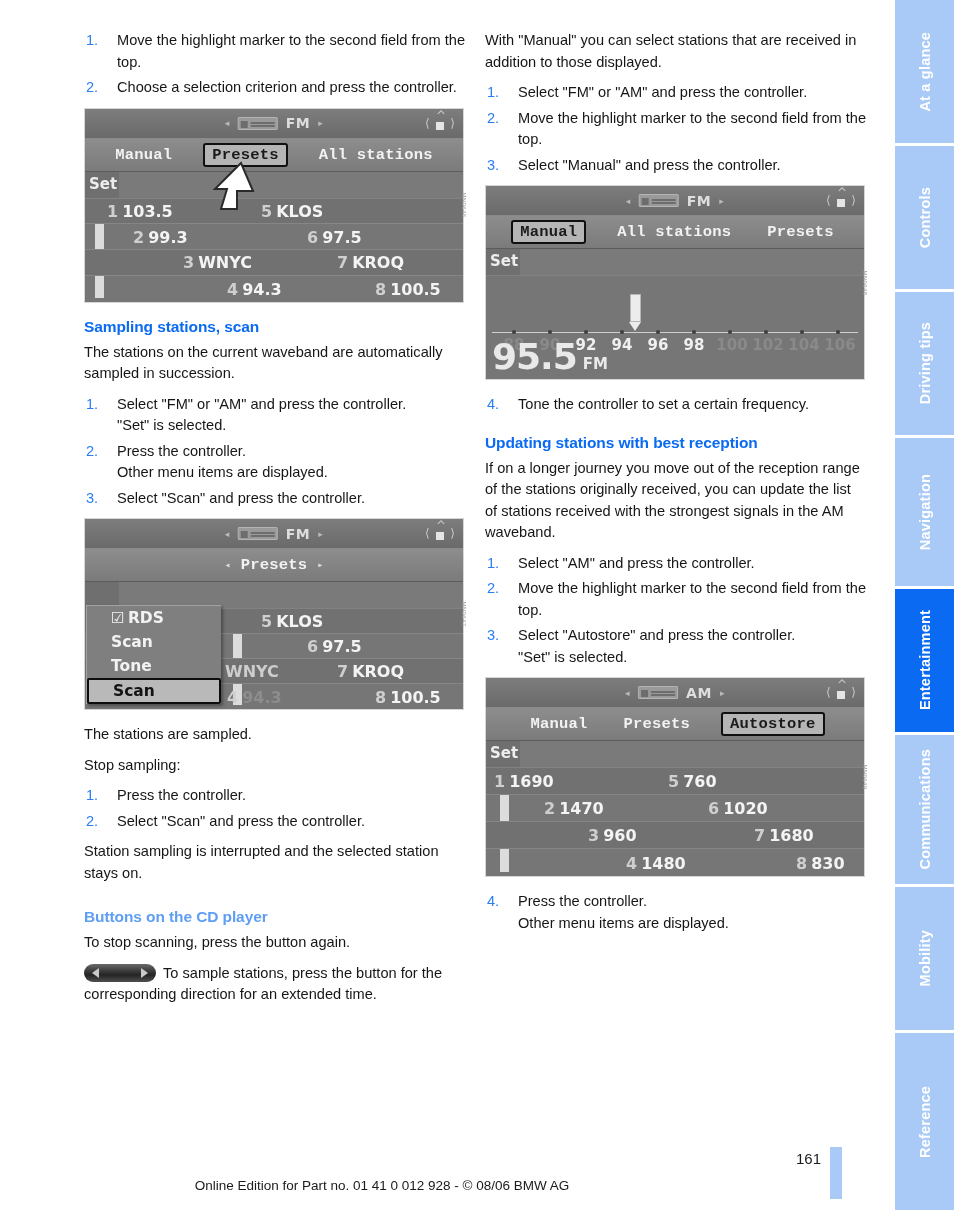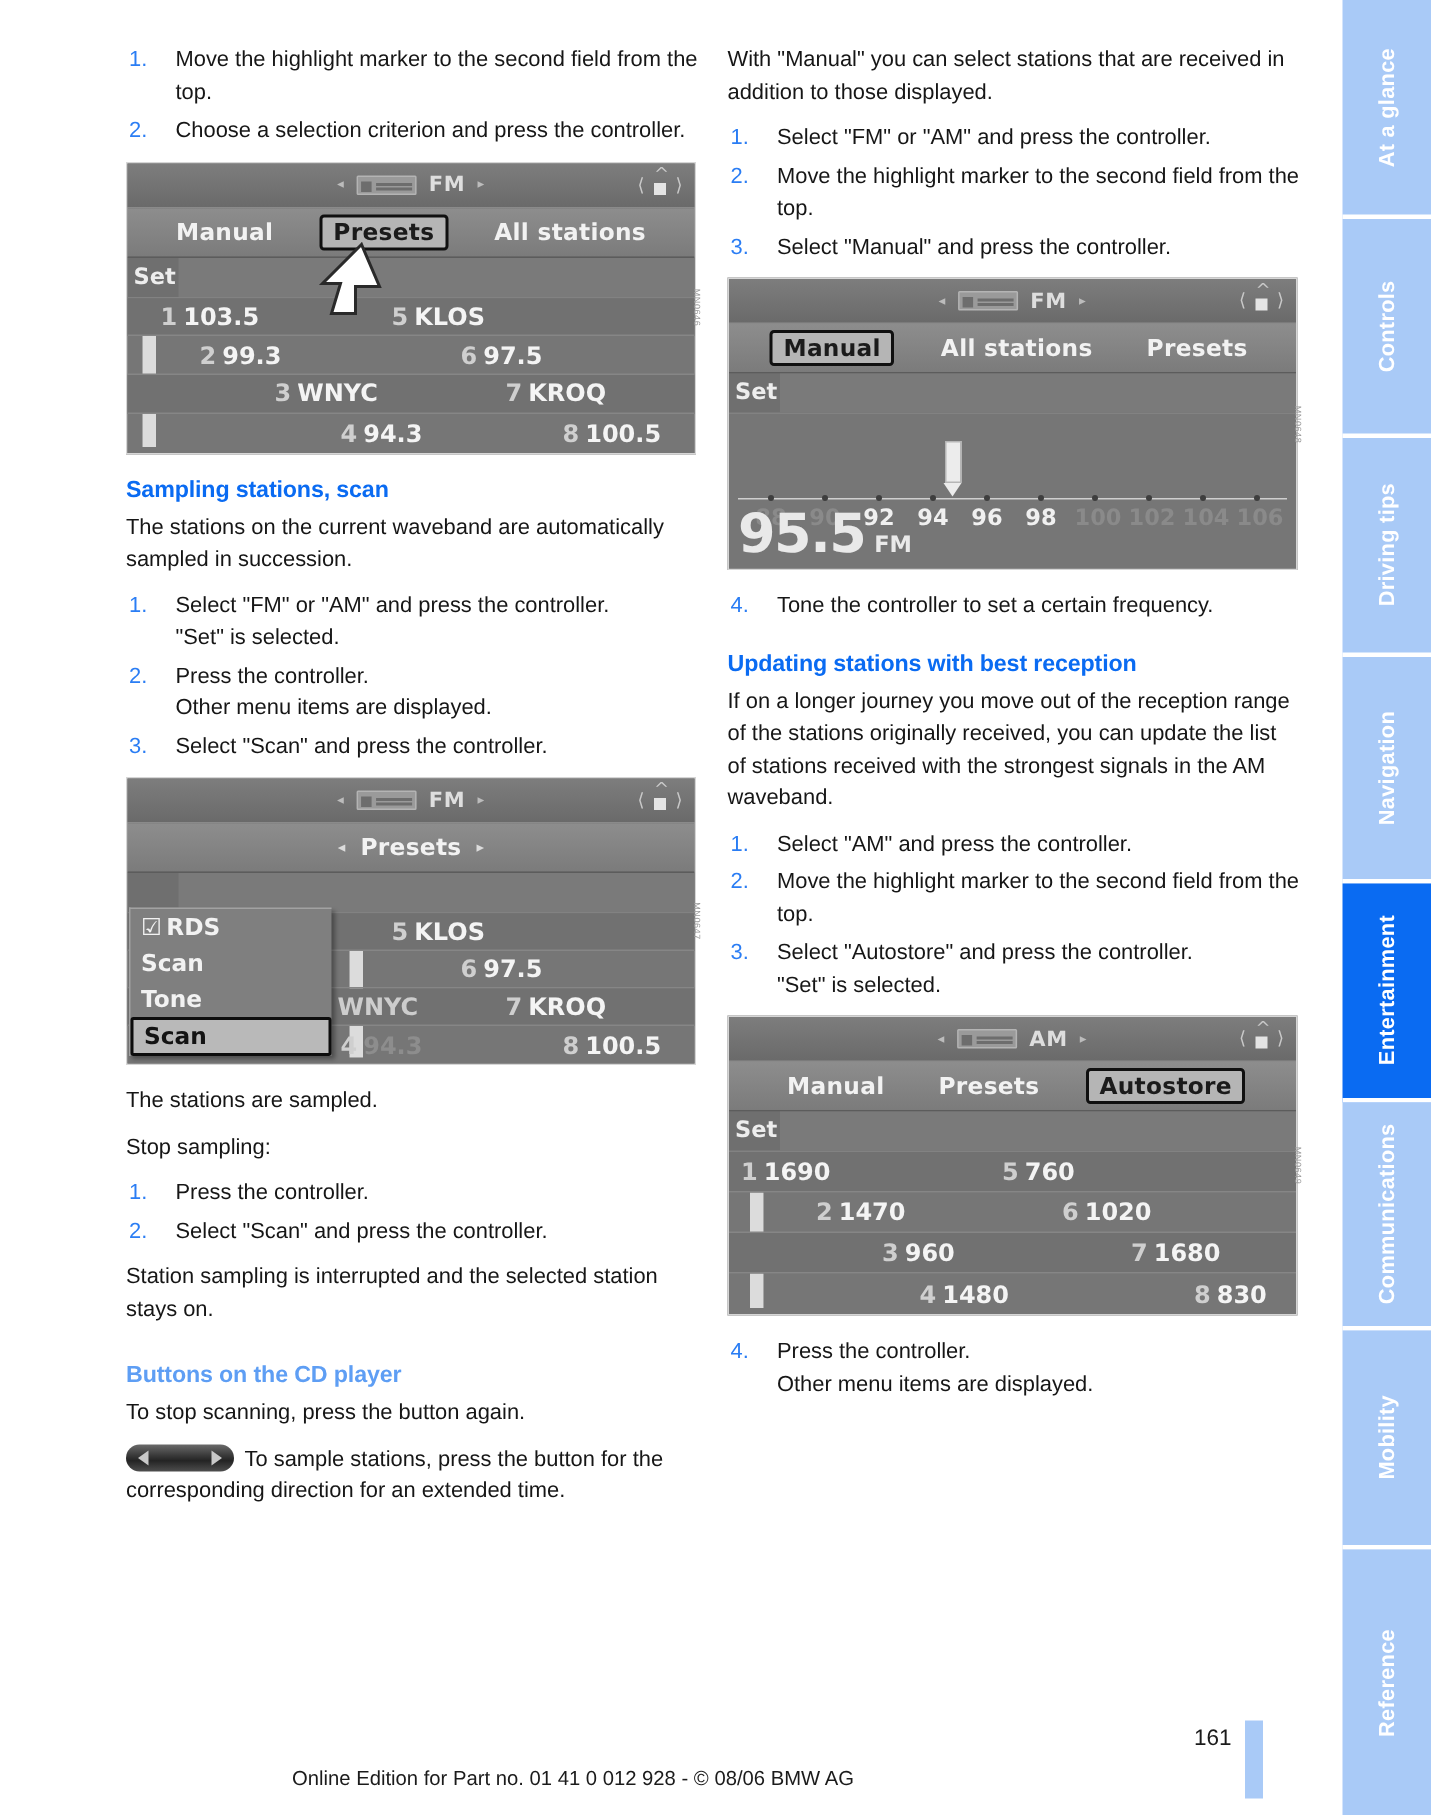--- a/index.html
+++ b/index.html
@@ -123,20 +123,21 @@
   .home-glyph .hu { left:10px; top:-6px; }
 
   
   .idr-menu {
     height:33px;
     background:linear-gradient(#8d8d8d,#7b7b7b);
     display:flex; align-items:center; justify-content:center;
     gap:26px;
     position:relative;
     border-bottom:1px solid #5c5c5c;
+    font-family:Liberation Mono, monospace;
   }
   .idr-menu .mi {
     color:#f2f2f2; font-size:15.5px; font-weight:bold;
     letter-spacing:0.2px; padding:1px 5px;
   }
   .idr-menu .mi.sel {
     background:#b5b5b5;
     color:#1b1b1b;
     border:2px solid #101010;
     border-radius:3px;
@@ -201,21 +202,21 @@
     position:absolute;
     left:1px; top:86px;
     width:135px;
     background:#7f7f7f;
     border-top:1px solid #a2a2a2;
     border-left:1px solid #a2a2a2;
     box-shadow:2px 2px 3px rgba(0,0,0,.35);
   }
   .popup .pitem {
     height:24px; line-height:24px;
-    padding-left:7px;
+    padding-left:24px;
     color:#f2f2f2; font-size:15.5px; font-weight:bold;
   }
   .popup .pitem.sel {
     background:#b9b9b9; color:#131313;
     border:2px solid #0d0d0d; border-radius:2px;
     height:26px; line-height:22px;
   }
   .popup .chk { display:inline-block; margin-right:3px; }
 
   
@@ -658,21 +659,21 @@
           </div>
           <div class="prow">
             <span class="cell" style="left:58px;"><span class="idx">2</span><span>1470</span></span>
             <span class="cell" style="left:222px;"><span class="idx">6</span><span>1020</span></span>
           </div>
           <div class="prow">
             <span class="cell" style="left:102px;"><span class="idx">3</span><span>960</span></span>
             <span class="cell" style="left:268px;"><span class="idx">7</span><span>1680</span></span>
           </div>
           <div class="prow">
-            <span class="cell" style="left:127px;"><span class="idx">4</span><span>1480</span></span>
+            <span class="cell" style="left:140px;"><span class="idx">4</span><span>1480</span></span>
             <span class="cell" style="left:310px;"><span class="idx">8</span><span>830</span></span>
           </div>
         </div>
 
         <div class="figid">MN0649</div>
       </div>
 
       <ol class="steps">
         <li>
           <span class="num">4.</span>

